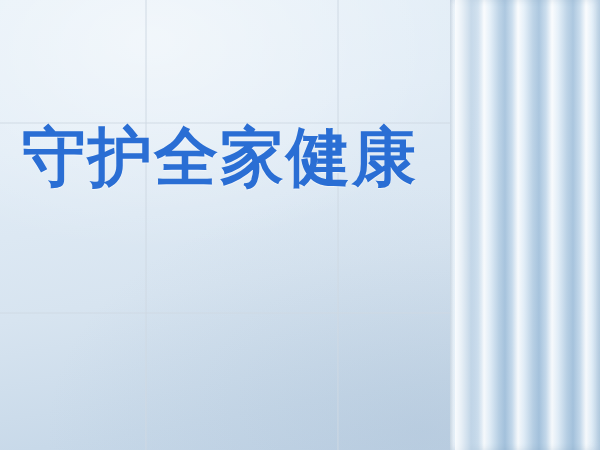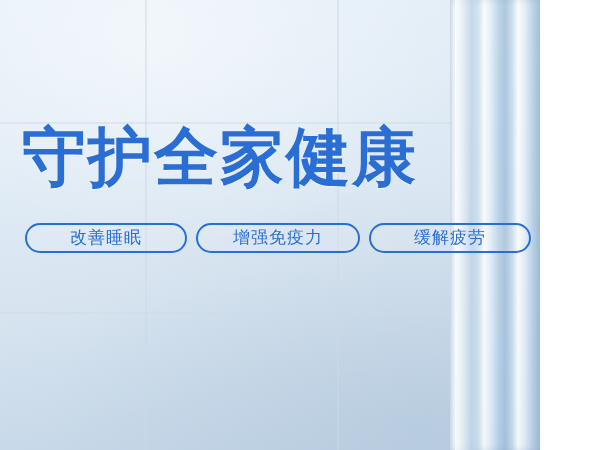--- a/index.html
+++ b/index.html
@@ -6,21 +6,21 @@
     margin: 0;
     padding: 0;
     background: #ffffff;
   }
   body {
     font-family: "Liberation Sans", "DejaVu Sans", sans-serif;
   }
 
   .banner {
     position: relative;
-    width: 540px;
+    width: 600px;
     height: 450px;
     overflow: hidden;
     background: linear-gradient(170deg, #e6f0f8 0%, #e1ecf6 28%, #d7e4f0 58%, #c8d9e9 82%, #bfd2e5 100%);
   }
 
   
   .wall {
     position: absolute;
     inset: 0;
     z-index: 1;
@@ -154,20 +154,15 @@
   </div>
 
   <div class="pillar"></div>
   <div class="pillar-edge"></div>
   <div class="pillar-gloss"></div>
 
   <div class="content">
 
     <div class="headline">守护全家健康</div>
 
-    <div class="tag-row">
-      <div class="tag tag-1">改善睡眠</div>
-      <div class="tag tag-2">增强免疫力</div>
-      <div class="tag tag-3">缓解疲劳</div>
-    </div>
 
   </div>
 </div>
 
 </body></html>

